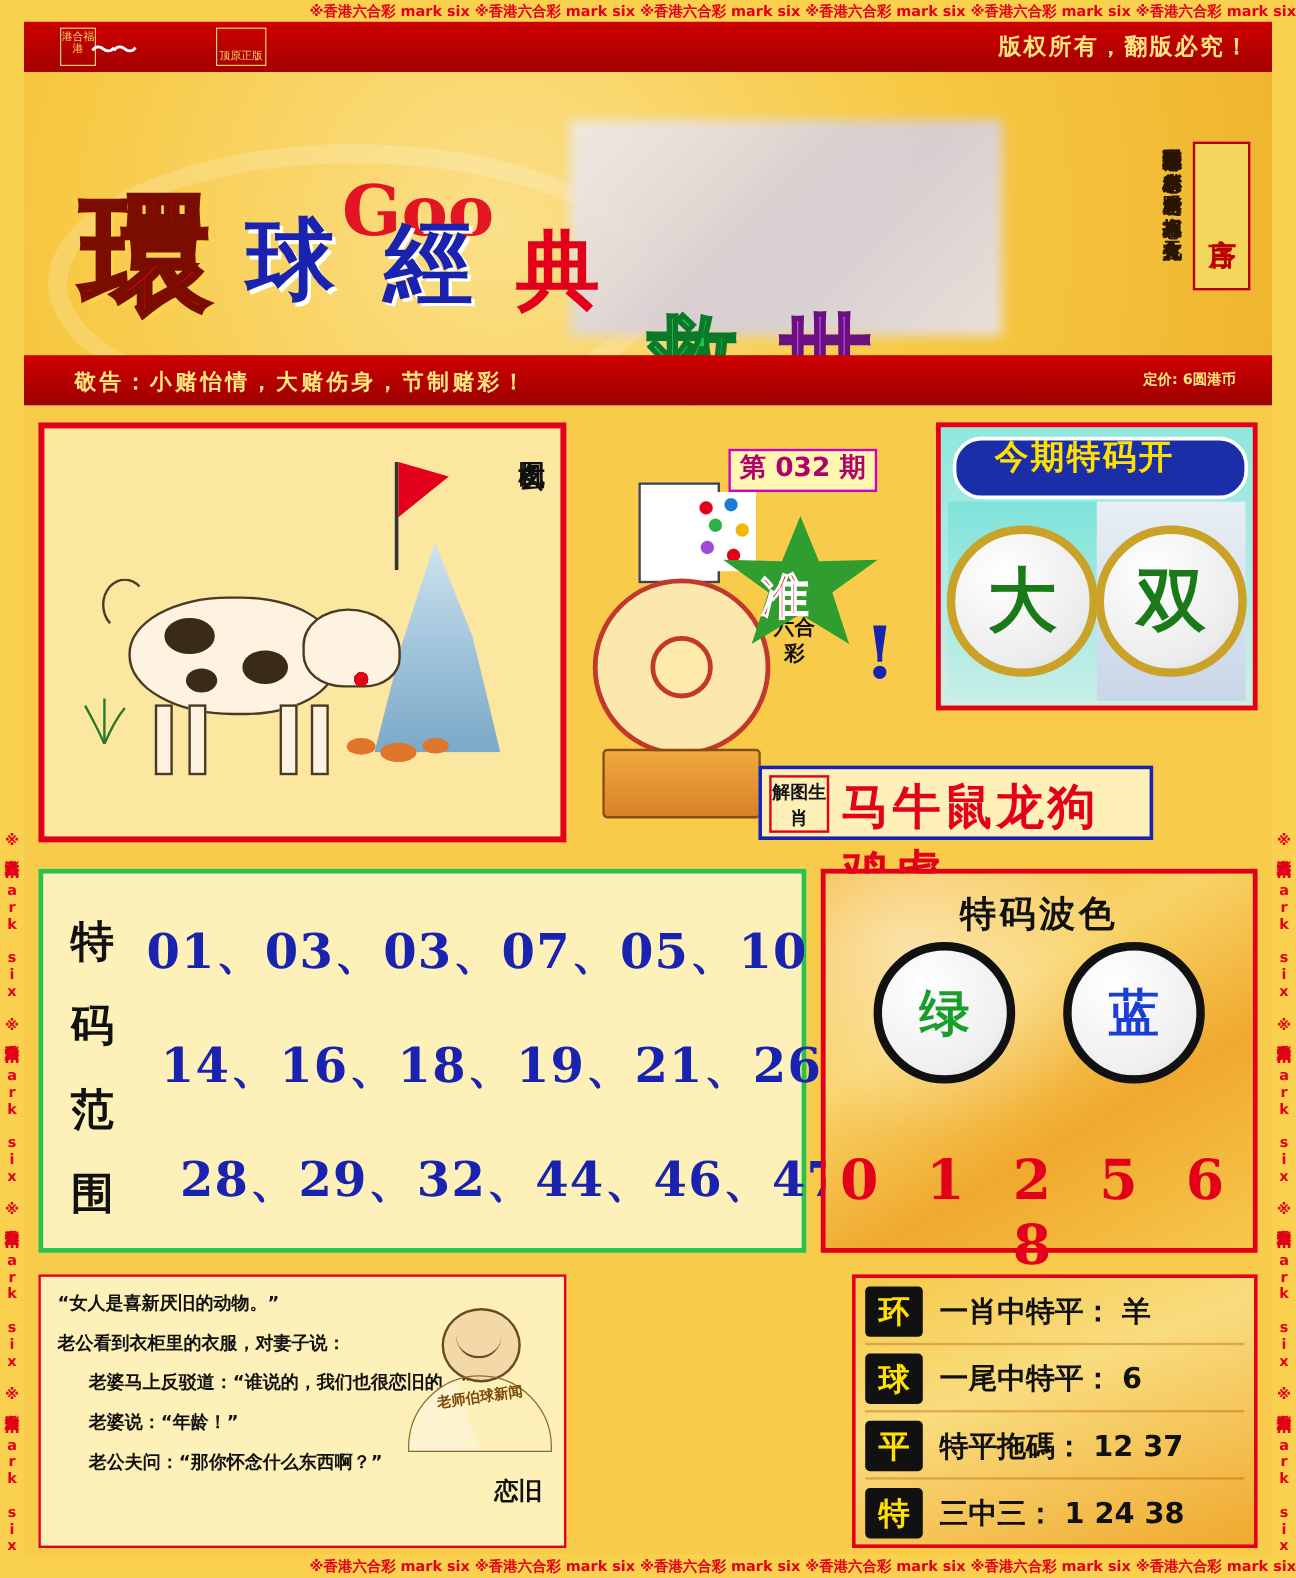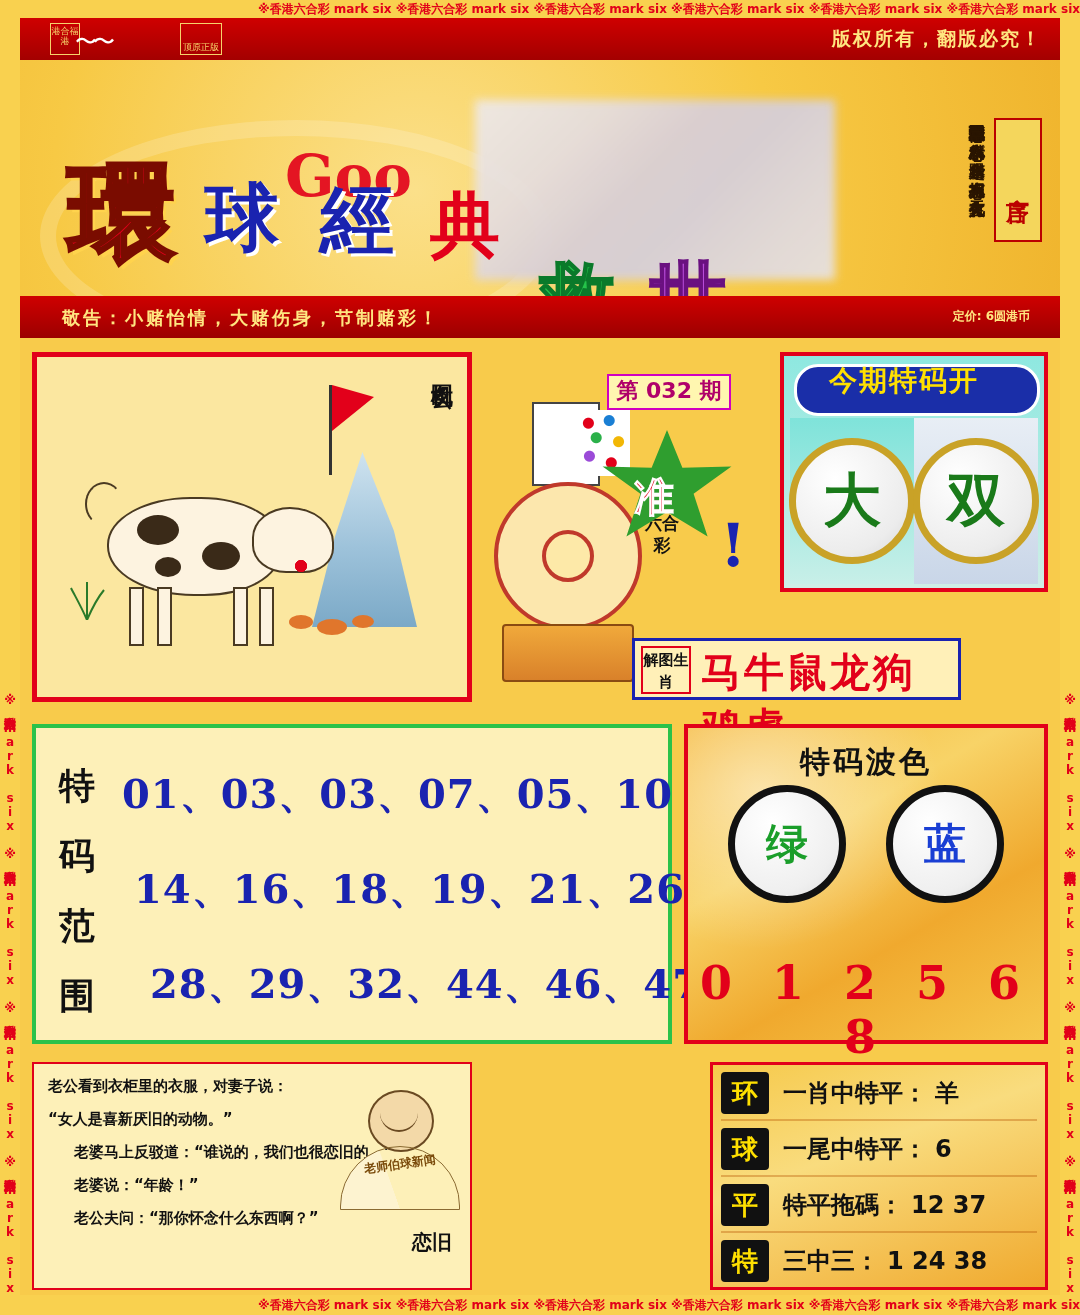--- a/index.html
+++ b/index.html
@@ -376,22 +376,22 @@
         <div class="bo-circle bo-green">绿</div>
         <div class="bo-circle bo-blue">蓝</div>
       </div>
       <div class="bose-digits">0 1 2 5 6 8</div>
     </div>
   </div>
 
   <div class="bottom">
 
     <div class="joke">
+      <p>“女人是喜新厌旧的动物。”</p>
       <p>老公看到衣柜里的衣服，对妻子说：</p>
-      <p>“女人是喜新厌旧的动物。”</p>
       <p class="indent">老婆马上反驳道：“谁说的，我们也很恋旧的。”</p>
       <p class="indent">老婆说：“年龄！”</p>
       <p class="indent">老公夫问：“那你怀念什么东西啊？”</p>
 
       <div class="monk">
         <div class="monk-head"></div>
         <div class="monk-face"></div>
         <div class="monk-fan"></div>
         <div class="fan-text">老师伯球新闻</div>
       </div>

